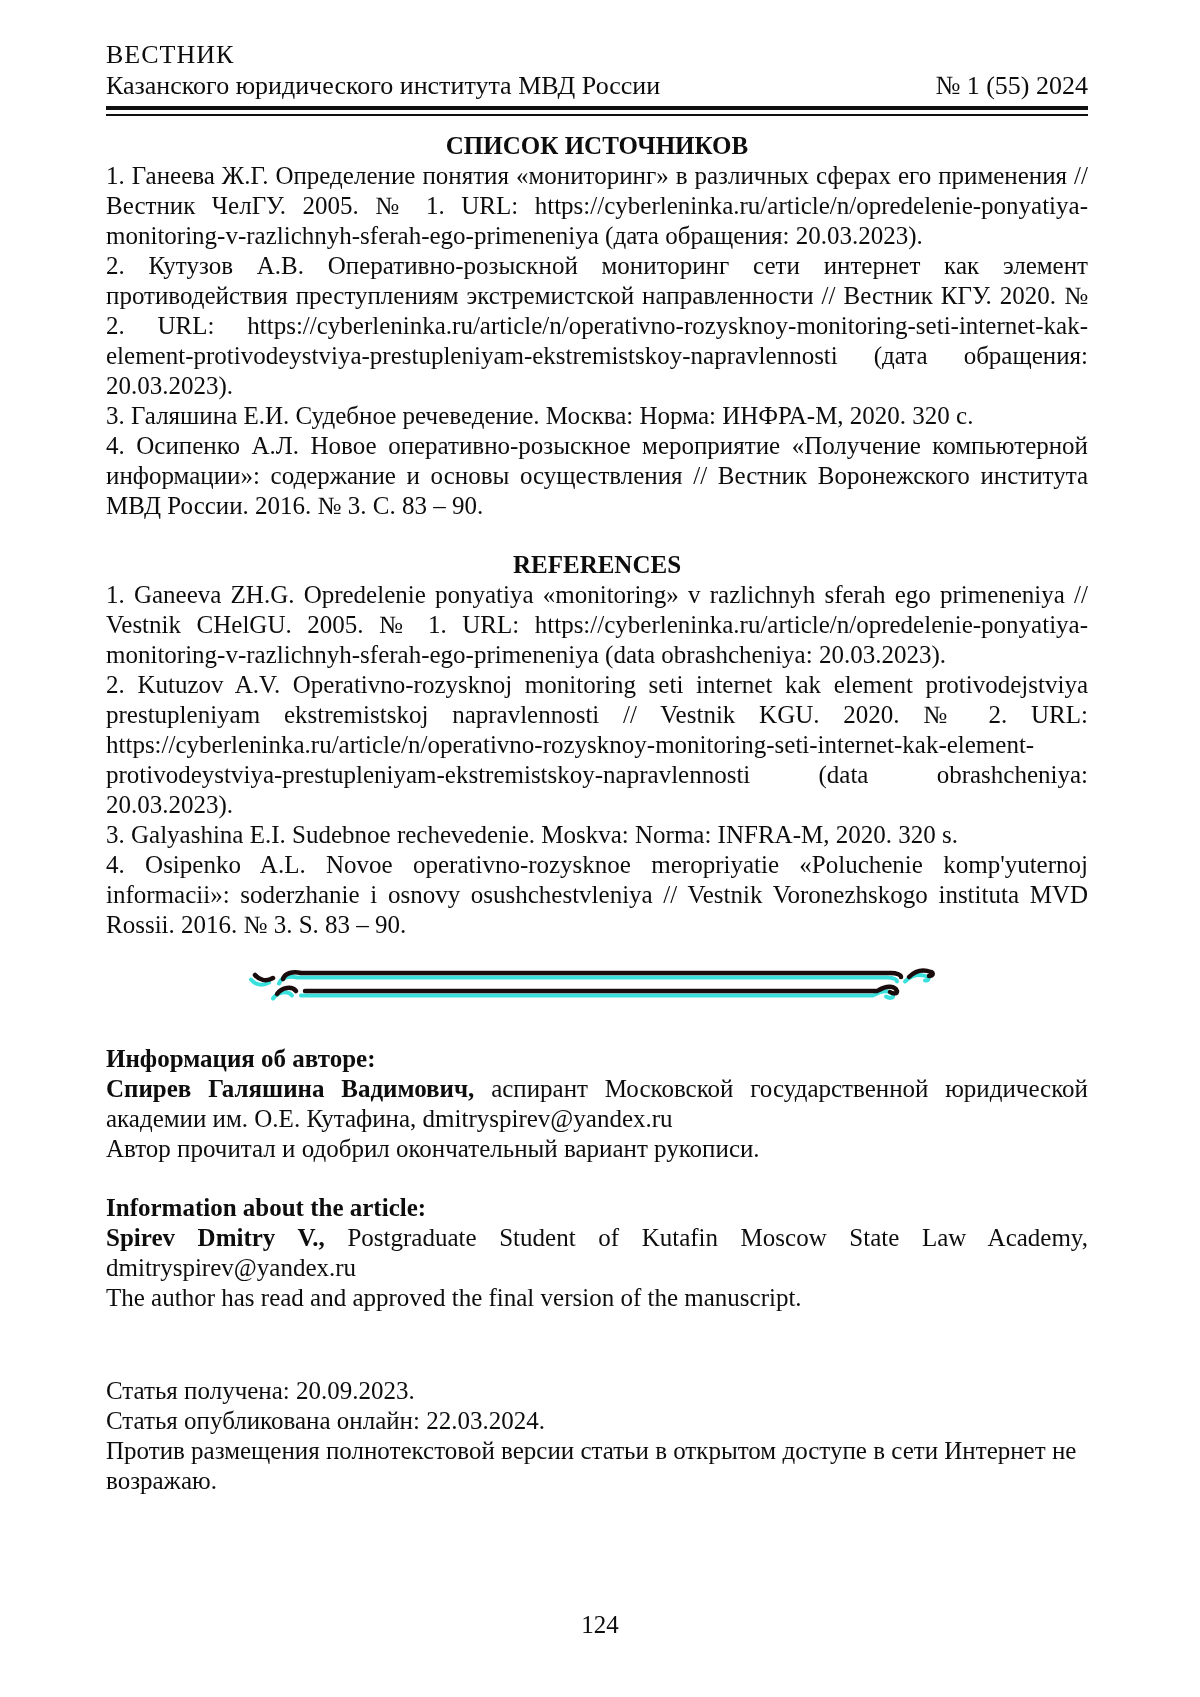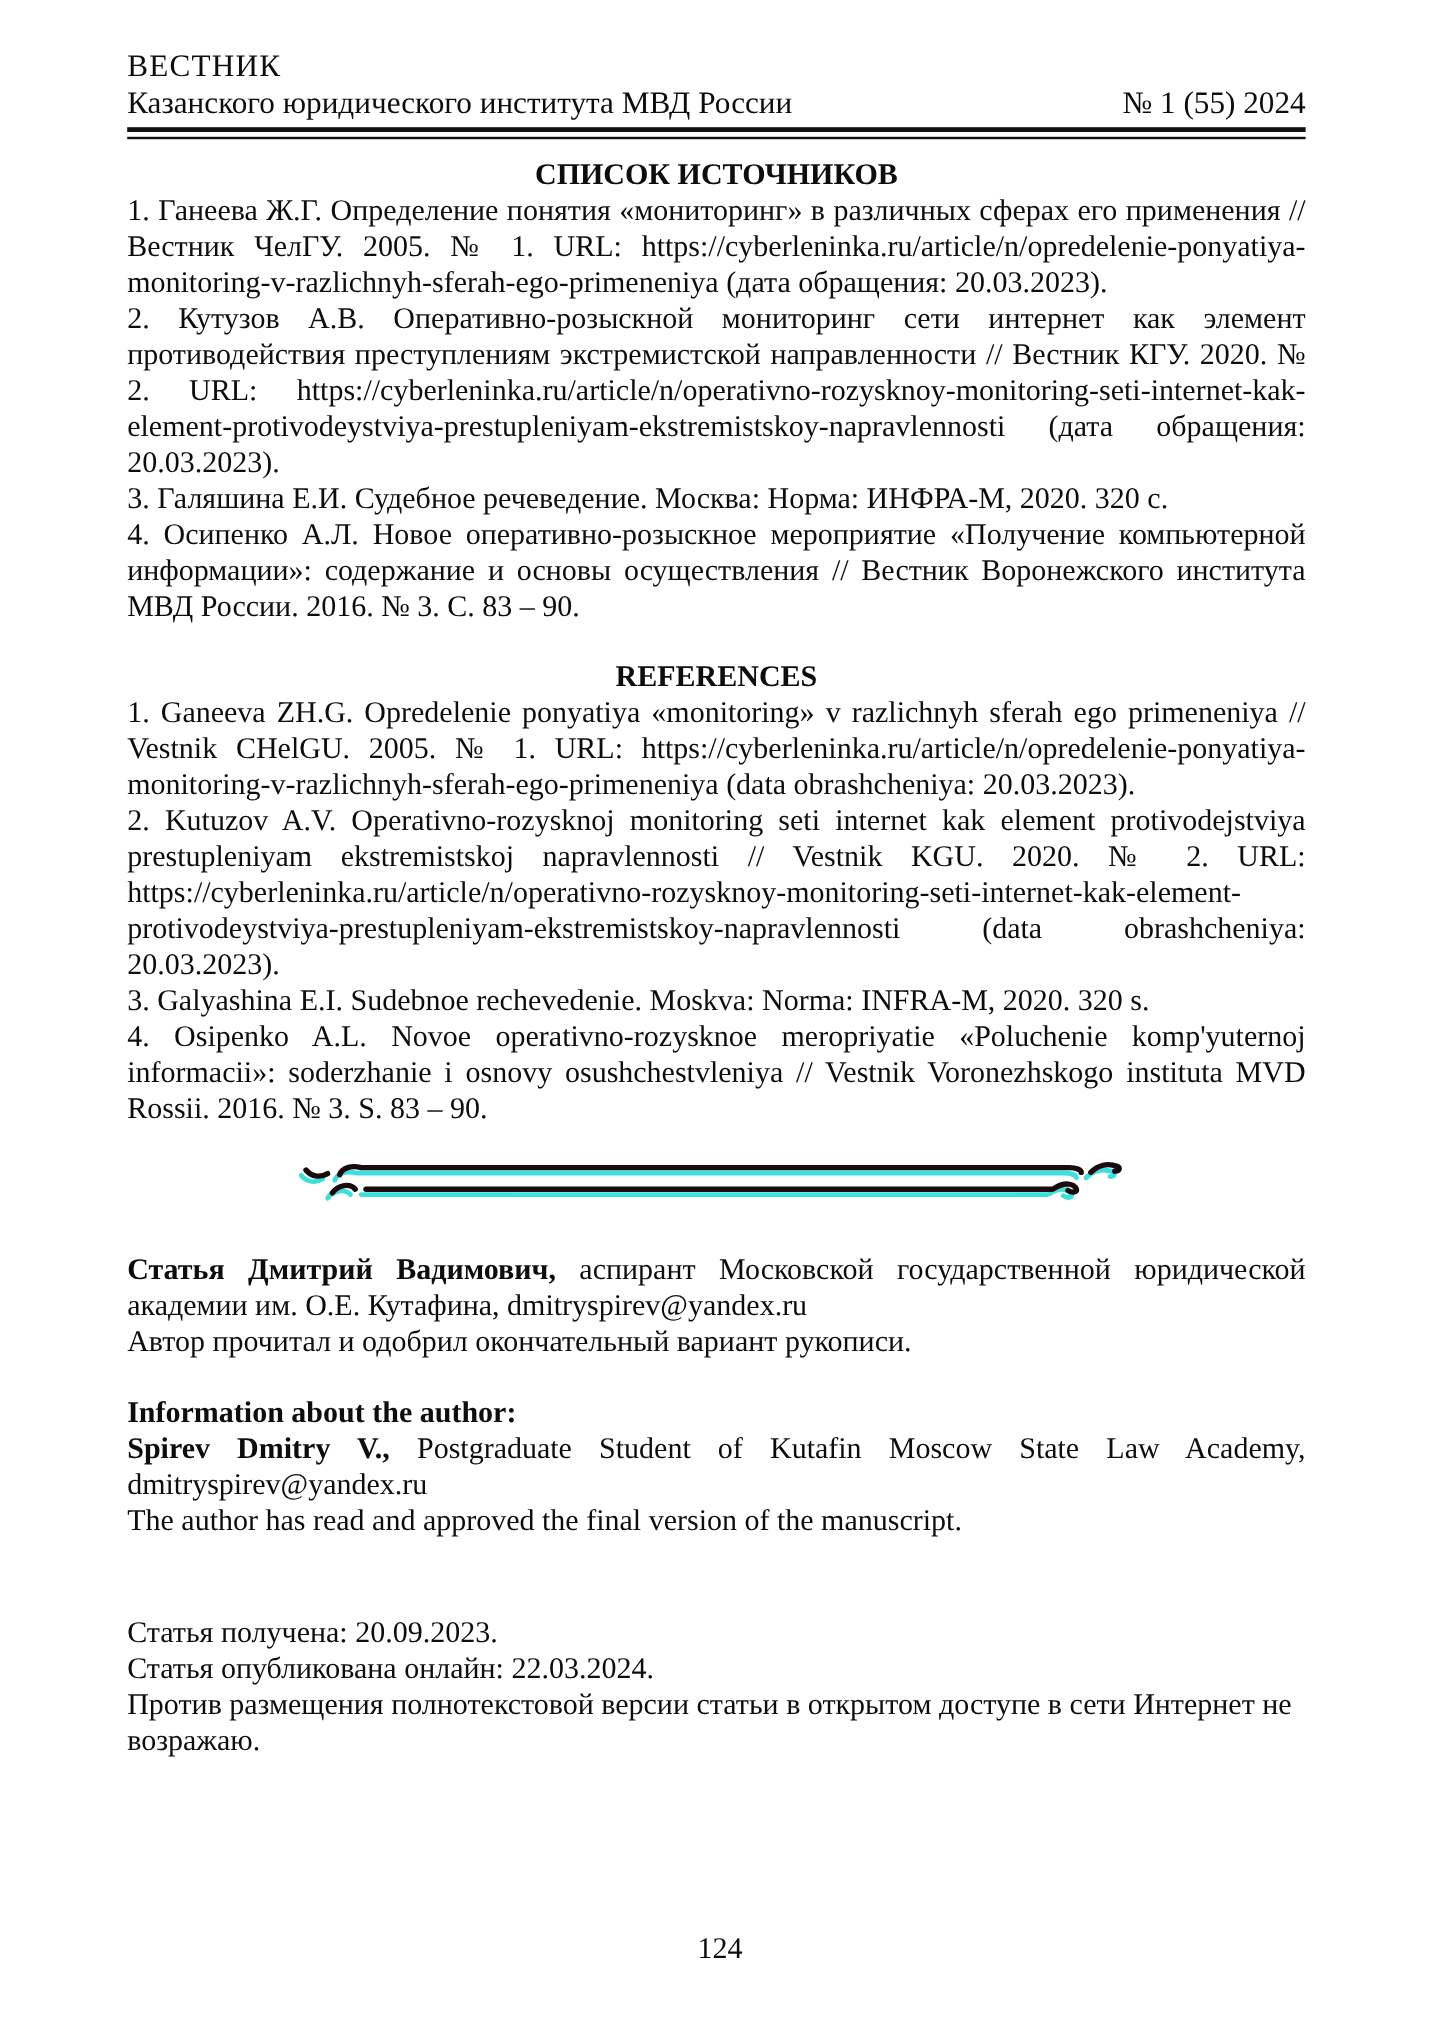--- a/index.html
+++ b/index.html
@@ -89,26 +89,27 @@
           <path d="M36,19 C38,13 46,11 54,13 L644,13 C650,13 654,15 654,17" stroke="#1a0c0c"></path>
           <path d="M662,17 C668,11 676,9 684,12 C687,13 686,16 682,16" stroke="#1a0c0c"></path>
           <path d="M30,34 C35,27 45,26 49,31" stroke="#1a0c0c"></path>
           <path d="M58,31 L630,31" stroke="#1a0c0c"></path>
           <path d="M632,30 C640,25 648,26 650,31 C651,34 646,34 643,32" stroke="#1a0c0c"></path>
         </g>
       </svg>
     </div>
 
     <div class="author-block">
-      <div class="author-line"><span class="bold">Статья Дмитрий Вадимович,</span><span> аспирант Московской государственной юридической академии им. О.Е. Кутафина, dmitryspirev@yandex.ru</span></div>
+      <div class="bold">Информация об авторе:</div>
+      <div class="author-line"><span class="bold">Спирев Галяшина Вадимович,</span><span> аспирант Московской государственной юридической академии им. О.Е. Кутафина, dmitryspirev@yandex.ru</span></div>
       <div>Автор прочитал и одобрил окончательный вариант рукописи.</div>
     </div>
 
     <div class="author-block en">
-      <div class="bold">Information about the author:</div>
+      <div class="bold">Information about the article:</div>
       <div class="author-line"><span class="bold">Spirev Dmitry V.,</span><span> Postgraduate Student of Kutafin Moscow State Law Academy, dmitryspirev@yandex.ru</span></div>
       <div>The author has read and approved the final version of the manuscript.</div>
     </div>
 
     <div class="dates-block">
       <div>Статья получена: 20.09.2023.</div>
       <div>Статья опубликована онлайн: 22.03.2024.</div>
       <div>Против размещения полнотекстовой версии статьи в открытом доступе в сети Интернет не возражаю.</div>
     </div>
 

